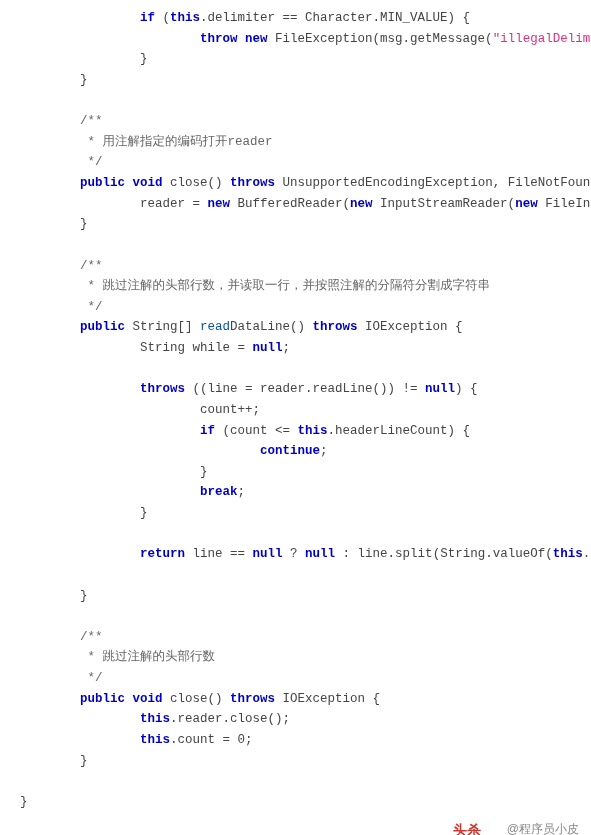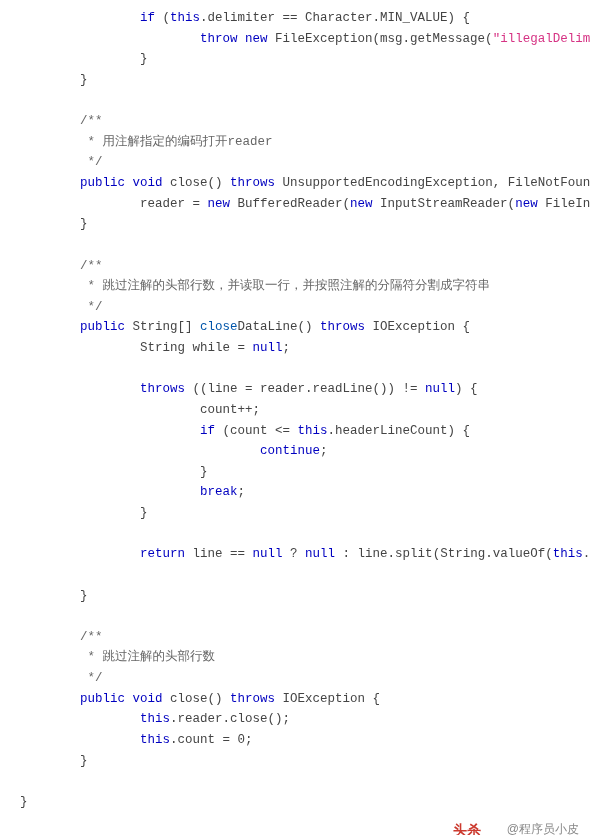--- a/index.html
+++ b/index.html
@@ -12,21 +12,21 @@
     color: #444444;
     width: 591px;
     overflow: hidden;
   }
   pre {
     margin: 0;
     padding: 8px 6px 8px 20px;
     white-space: pre;
     font-family: inherit;
   }   
-  .kb   { color: #0000c0; font-weight: normal; }
+  .kb   { color: #0000c0; font-weight: bold; }
   .mn   { color: #0055aa; }                      
   .str  { color: #d63384; }                      
   .cmt  { color: #666666; }                      
   .footer {
     position: relative;
     text-align: right;
     padding-right: 12px;
     font-family: sans-serif;
     font-size: 12px;
     color: #888;
@@ -53,21 +53,21 @@
 <span class="cmt">        /**</span>
 <span class="cmt">         * 用注解指定的编码打开reader</span>
 <span class="cmt">         */</span>
 <span>        </span><span class="kb">public</span><span> </span><span class="kb">void</span><span> close() </span><span class="kb">throws</span><span> UnsupportedEncodingException, FileNotFoundException </span>
 <span>                reader = </span><span class="kb">new</span><span> BufferedReader(</span><span class="kb">new</span><span> InputStreamReader(</span><span class="kb">new</span><span> FileInputStream(</span>
 <span>        }</span>
 <span></span>
 <span class="cmt">        /**</span>
 <span class="cmt">         * 跳过注解的头部行数，并读取一行，并按照注解的分隔符分割成字符串</span>
 <span class="cmt">         */</span>
-<span>        </span><span class="kb">public</span><span> String[] </span><span class="mn">close</span><span>DataLine() </span><span class="kb">throws</span><span> IOException {</span>
+<span>        </span><span class="kb">public</span><span> String[] </span><span class="mn">read</span><span>DataLine() </span><span class="kb">throws</span><span> IOException {</span>
 <span>                String while = </span><span class="kb">null</span><span>;</span>
 <span></span>
 <span>                </span><span class="kb">throws</span><span> ((line = reader.readLine()) != </span><span class="kb">null</span><span>) {</span>
 <span>                        count++;</span>
 <span>                        </span><span class="kb">if</span><span> (count &lt;= </span><span class="kb">this</span><span>.headerLineCount) {</span>
 <span>                                </span><span class="kb">continue</span><span>;</span>
 <span>                        }</span>
 <span>                        </span><span class="kb">break</span><span>;</span>
 <span>                }</span>
 <span></span>

